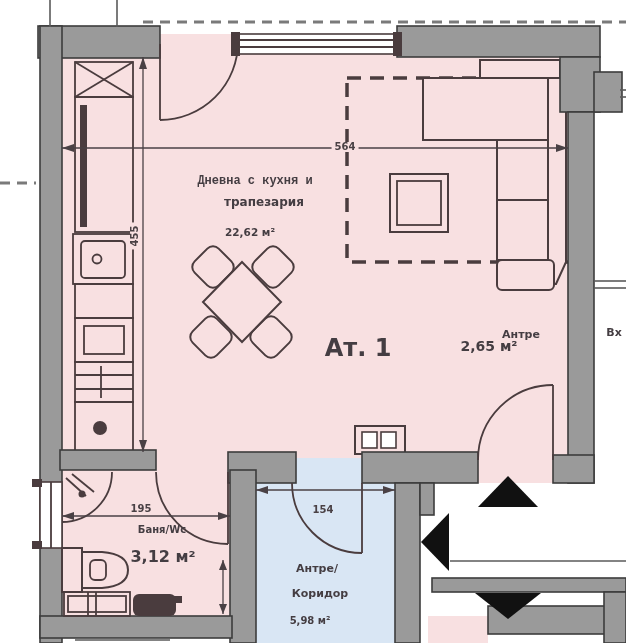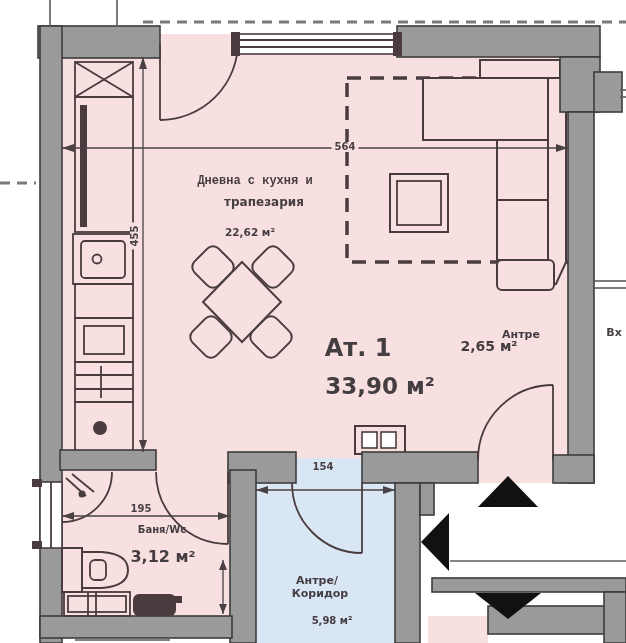--- a/index.html
+++ b/index.html
@@ -195,31 +195,30 @@
     <line class="thinln" x1="594" y1="288" x2="626" y2="288"></line>
     <line class="thinln" x1="75" y1="640" x2="170" y2="640" stroke-width="2.4"></line>
   </g>
 </svg>
 
   <div class="lbl" style="left:255px;top:181px;font-size:12px;font-family:Liberation Mono, monospace;">Дневна с кухня и</div>
   <div class="lbl" style="left:264px;top:202px;font-size:12px;">трапезария</div>
   <div class="lbl" style="left:250px;top:232px;font-size:10.5px;">22,62 м²</div>
 
   <div class="lbl" style="left:358px;top:348px;font-size:24px;">Ат. 1</div>
-  <div class="lbl" style="left:380px;top:386px;font-size:23px;">33,90 м²</div>
 
   <div class="lbl" style="left:489px;top:334px;font-size:11px;margin-left:32px;">Антре</div>
   <div class="lbl" style="left:489px;top:346px;font-size:14px;">2,65 м²</div>
 
   <div class="lbl" style="left:162px;top:530px;font-size:10px;">Баня/Wc</div>
   <div class="lbl" style="left:163px;top:557px;font-size:16px;">3,12 м²</div>
 
-  <div class="lbl" style="left:317px;top:568px;font-size:11px;margin-top:12px;">Антре/</div>
+  <div class="lbl" style="left:317px;top:568px;font-size:11px;">Антре/</div>
   <div class="lbl" style="left:320px;top:593px;font-size:11px;">Коридор</div>
-  <div class="lbl" style="left:332px;top:621px;font-size:10px;text-align:center;">5,98 м²</div>
+  <div class="lbl" style="left:310px;top:621px;font-size:10px;text-align:center;">5,98 м²</div>
 
   <div class="lbl dim" style="left:345px;top:147px;">564</div>
   <div class="lbl dim rot" style="left:135px;top:236px;">455</div>
   <div class="lbl dim" style="left:141px;top:509px;">195</div>
-  <div class="lbl dim dimblue" style="left:323px;top:467px;">154</div>
+  <div class="lbl dim dimblue" style="left:323px;top:510px;">154</div>
 
   <div class="lbl" style="left:614px;top:332px;font-size:11px;">Вх</div>
 </div>
 
 </body></html>

